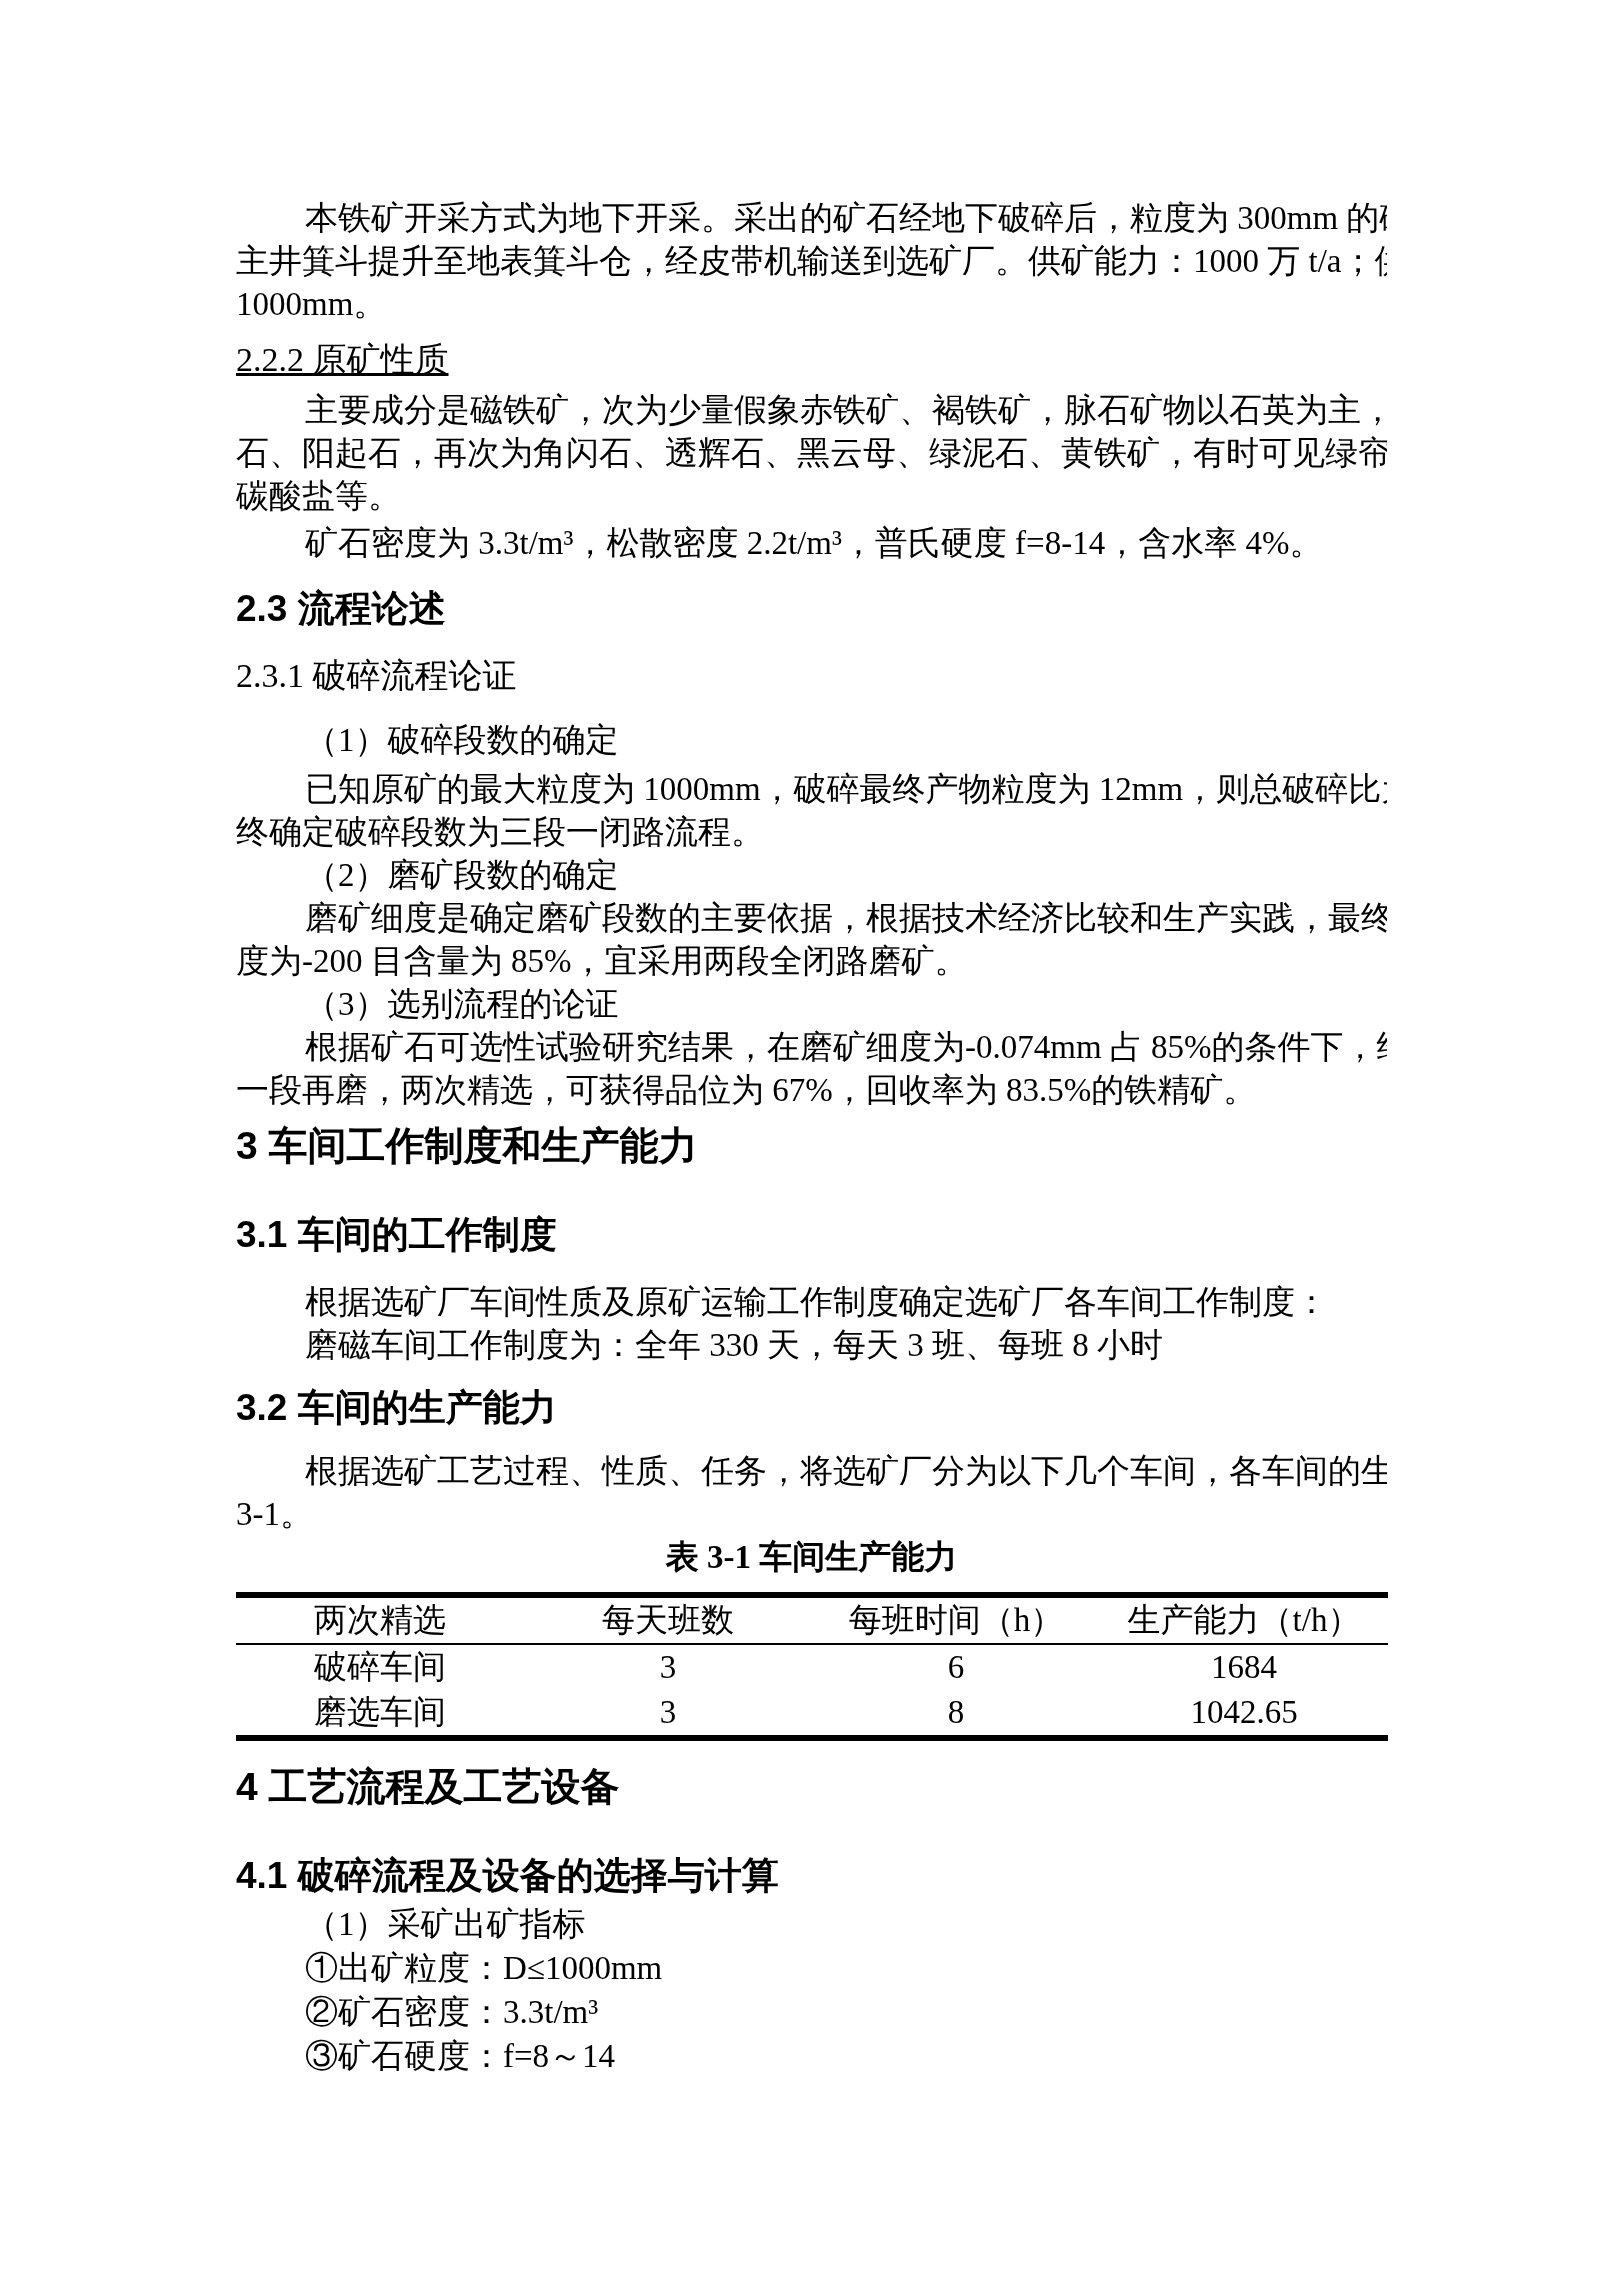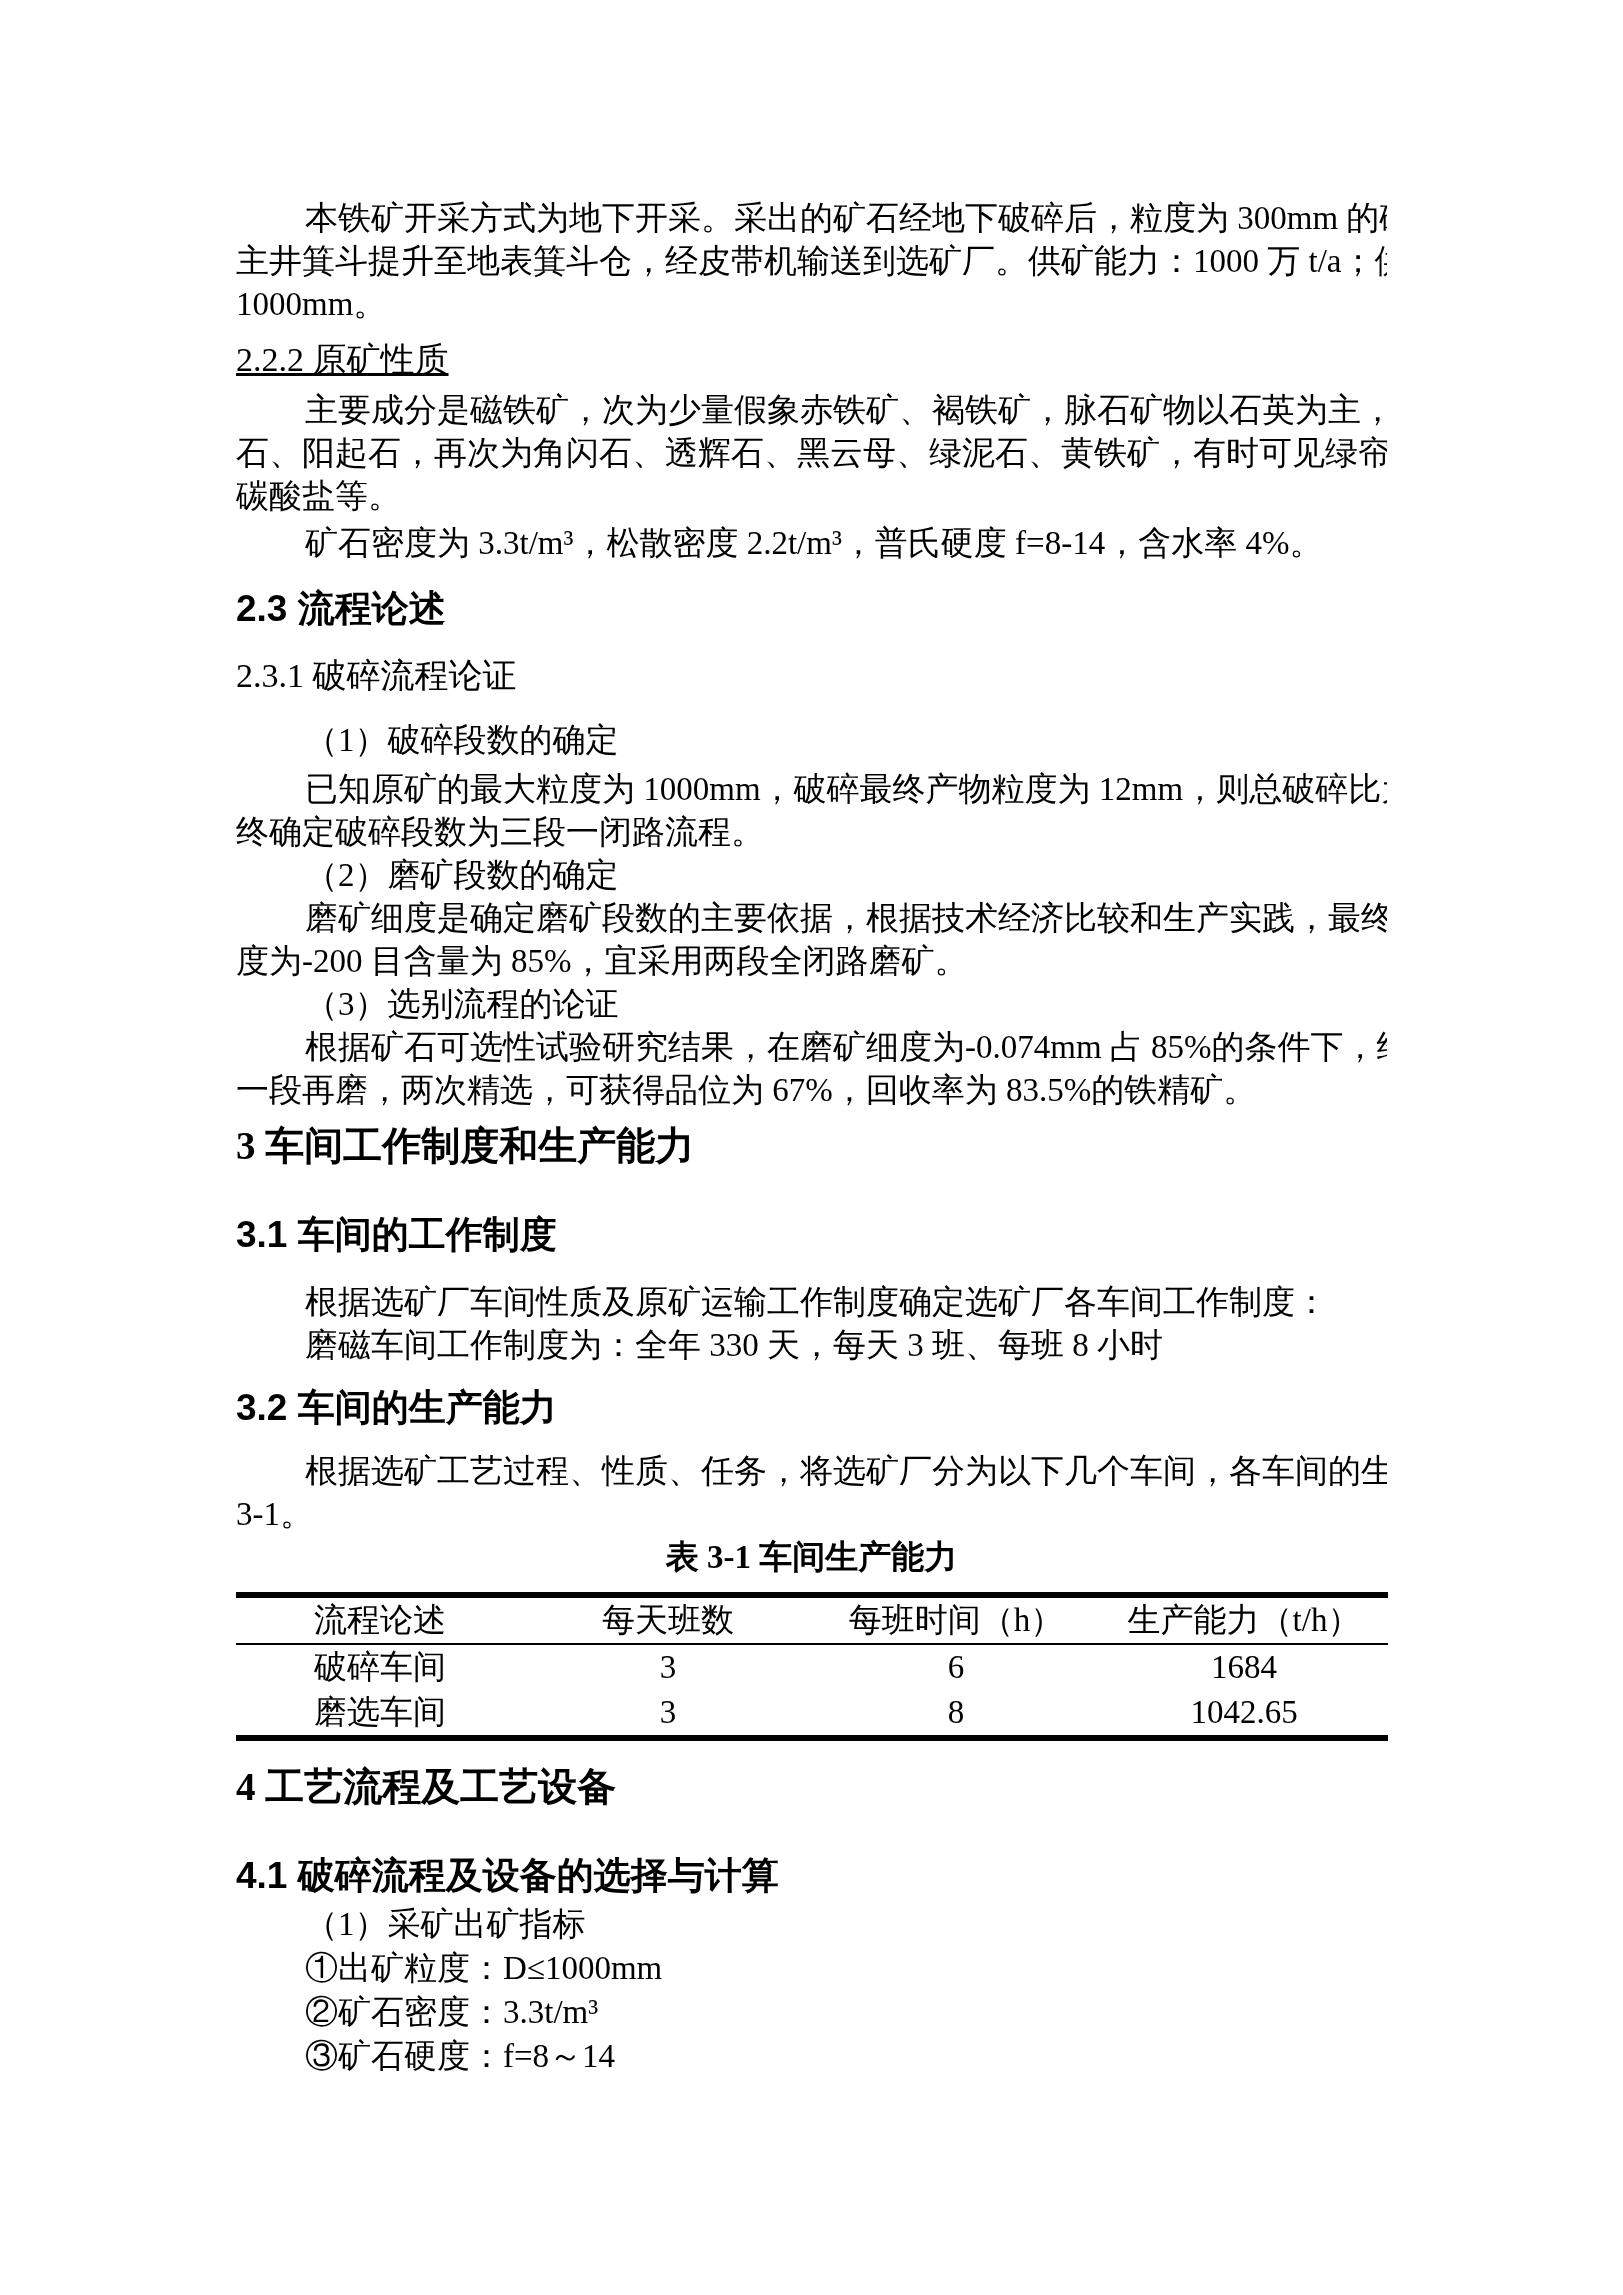--- a/index.html
+++ b/index.html
@@ -23,21 +23,21 @@
     line-height: 43px;
     white-space: nowrap;
     overflow: hidden;
     text-align: left;
   }
   .indent { padding-left: 69px; }
   .fill { text-align: justify; text-align-last: justify; }
   
   .h-big {
     margin: 0;
-    font-family: Liberation Serif, serif;
+    font-family: Liberation Sans, sans-serif;
     font-weight: bold;
     font-size: 39px;
     line-height: 54px;
     white-space: nowrap;
   }
   .h-mid {
     margin: 0;
     font-family: "Liberation Sans", "DejaVu Sans", sans-serif;
     font-weight: bold;
     font-size: 37px;
@@ -143,21 +143,21 @@
 
   <h2 class="h-mid mt-h32">3.2 车间的生产能力</h2>
   <p class="line indent fill mt-p32">根据选矿工艺过程、性质、任务，将选矿厂分为以下几个车间，各车间的生产能力见表</p>
   <p class="line">3-1。</p>
 
   <p class="caption">表 3-1 车间生产能力</p>
 
   <table class="capacity">
     <thead>
       <tr>
-        <th>流程论述</th>
+        <th>两次精选</th>
         <th>每天班数</th>
         <th>每班时间（h）</th>
         <th>生产能力（t/h）</th>
       </tr>
     </thead>
     <tbody>
       <tr>
         <td>破碎车间</td>
         <td>3</td>
         <td>6</td>

